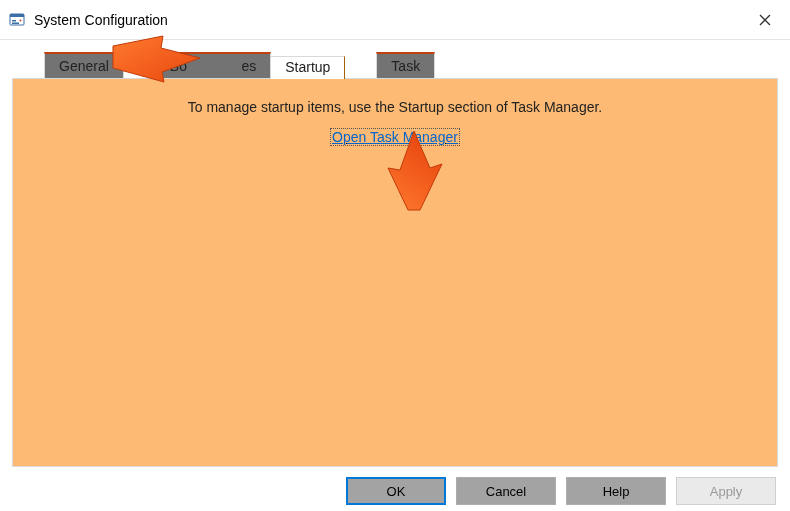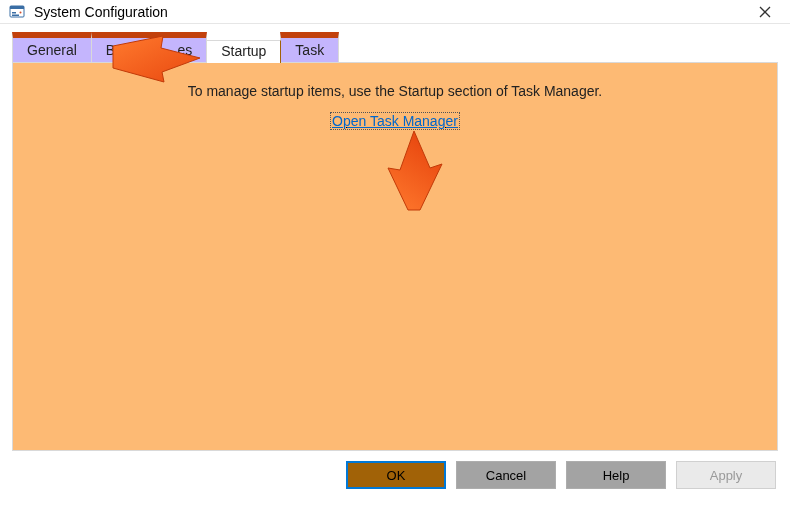--- a/index.html
+++ b/index.html
@@ -20,21 +20,21 @@
     }
     .window {
       position: absolute;
       top: 0; left: 0;
       width: 790px;
       height: 511px;
       background: transparent;
       z-index: 1;
     }
     .titlebar {
-      height: 24px;
+      height: 40px;
       display: flex;
       align-items: center;
       padding: 0 2px 0 8px;
       background: #fff;
       border-bottom: 1px solid #e6e6e6;
     }
     .titlebar .app-icon {
       width: 18px; height: 18px;
       margin-right: 8px;
       display: flex; align-items: center; justify-content: center;
@@ -81,22 +81,23 @@
     .tab.selected {
       background: #fff;
       border-top: 1px solid #d9d9d9;
       border-left: 1px solid #d9d9d9;
       border-right: 1px solid #a16207;
       z-index: 3;
       padding-top: 2px;
       margin-bottom: -1px;
     }
     .tab:not(.selected) {
-      background: #c4b5fd;
-      border-top: 6px solid #c2410c;
+      background: #737373;
+      border-top: 2px solid #c2410c;
+      margin-left: 32px;
     }
 
     .tabpanel {
       flex: 1;
       border: 1px solid #d9d9d9;
       background: #fdba74;
       padding: 16px;
       position: relative;
       z-index: 1;
     }
@@ -131,21 +132,21 @@
       min-width: 100px;
       height: 28px;
       font-size: 13px;
       background: #a3a3a3;
       border: 1px solid #adadad;
       cursor: pointer;
       padding: 0 14px;
     }
     .btn.default {
       border: 2px solid #0078d7;
-      background: #a16207;
+      background: #a3a3a3;
     }
     .btn.disabled {
       color: #9a9a9a;
       border: 1px solid #d0d0d0;
       background: #eaeaea;
       cursor: default;
     }
 
     
     .wm-text {

